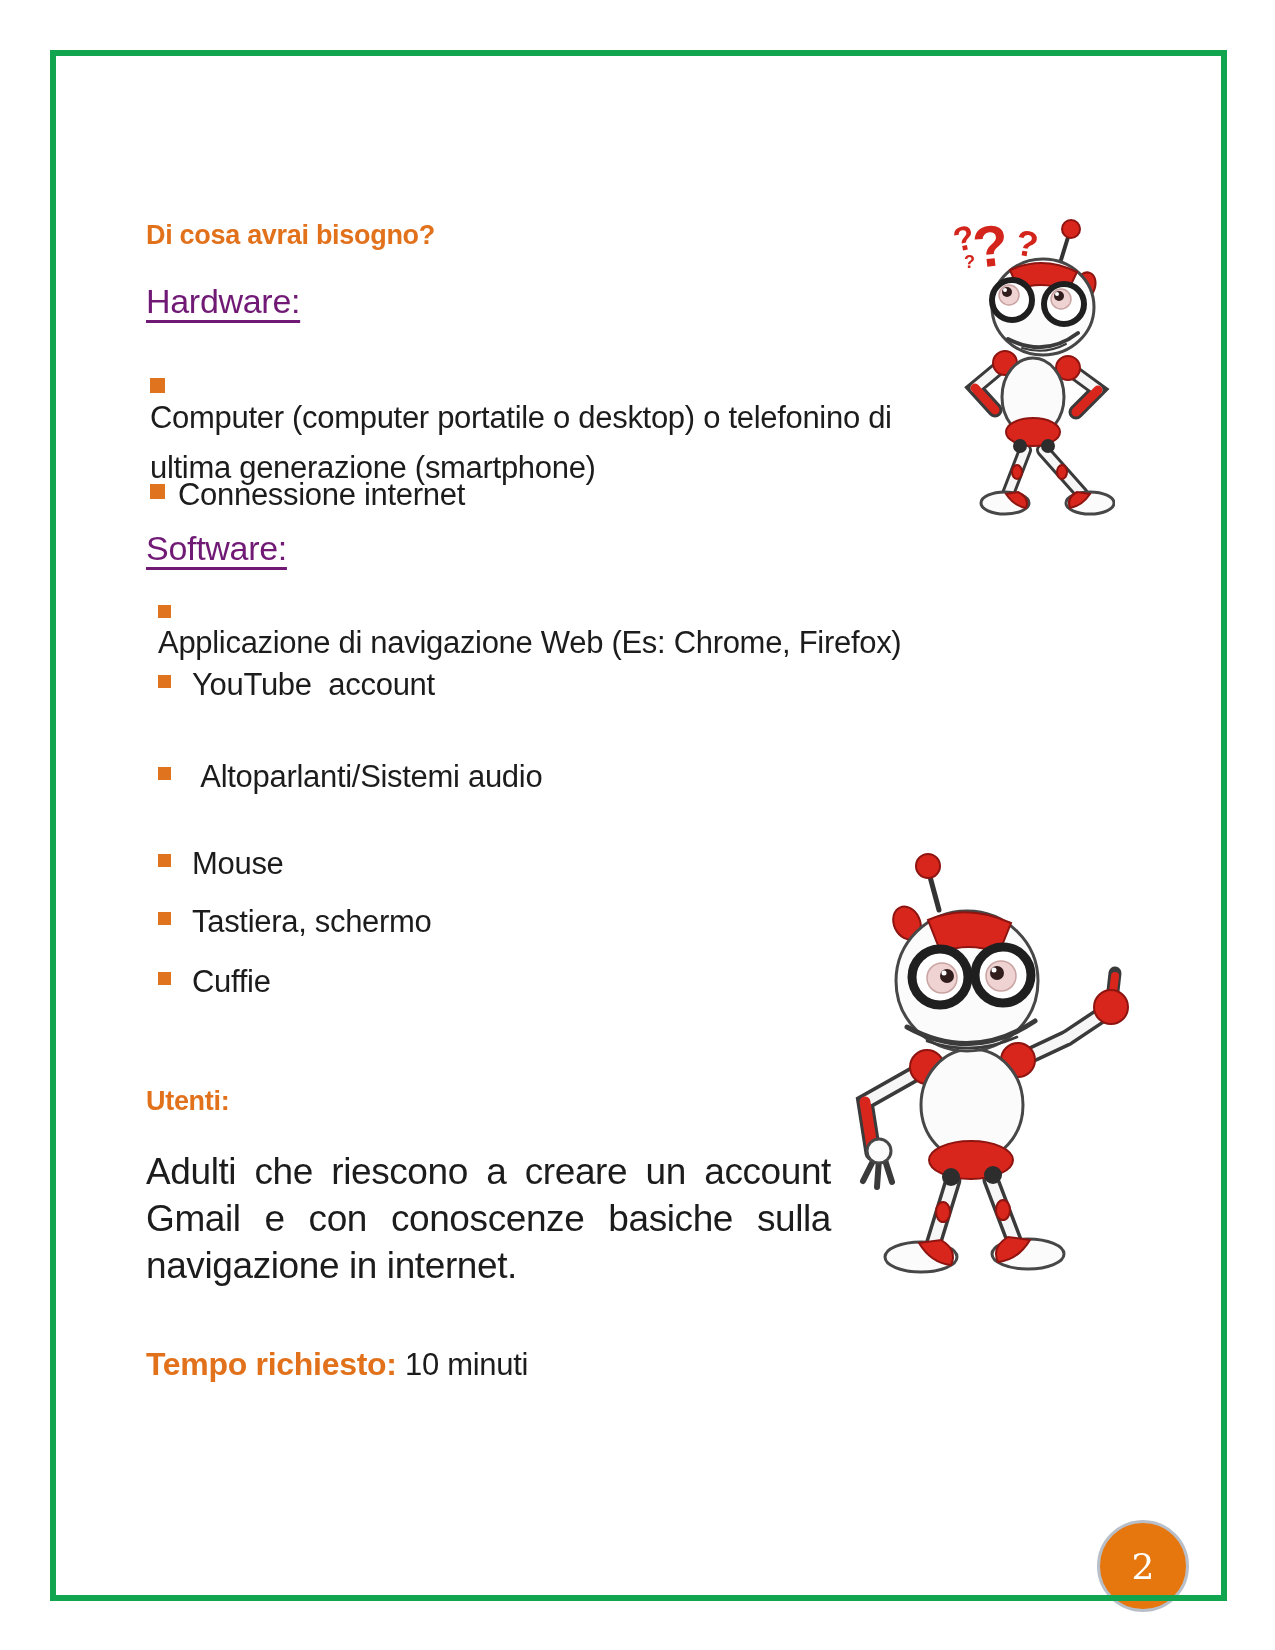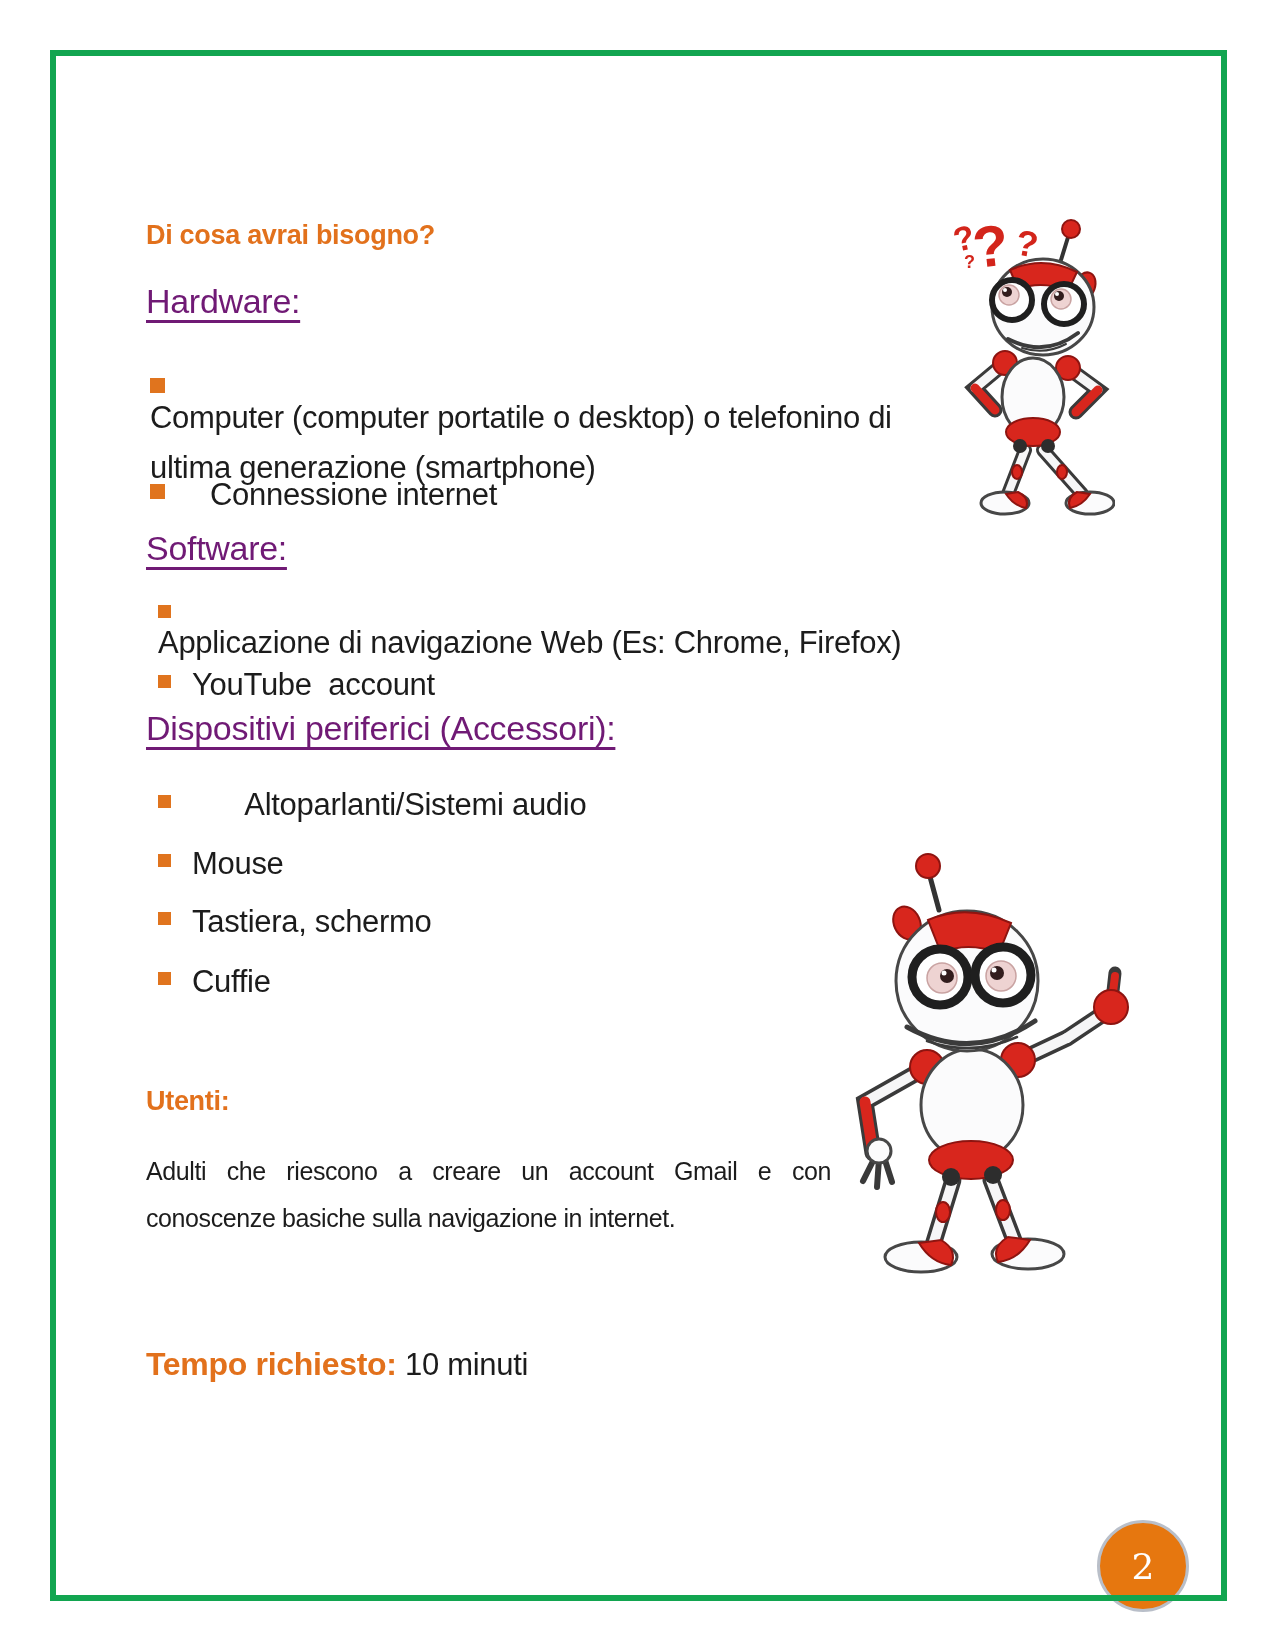--- a/index.html
+++ b/index.html
@@ -9,21 +9,21 @@
          box-sizing:border-box;border:6px solid var(--green,#12A550);z-index:6;pointer-events:none;}
   .abs{position:absolute;z-index:3;}
   .h-orange{font-size:27px;font-weight:bold;color:var(--accent,#E2711C);letter-spacing:-0.3px;}
   .h-under{font-size:34px;color:#701a75;letter-spacing:-0.3px;
            text-decoration:underline;text-decoration-thickness:3px;text-underline-offset:7px;}
   .li{display:flex;align-items:flex-start;font-size:31px;line-height:50px;letter-spacing:-0.3px;}
   .li-text{white-space:pre-wrap;}
   .sq{flex:0 0 auto;background:var(--bullet,#E0741E);}
   .sq1{width:15px;height:15px;margin-top:14px;margin-right:13px;}
   .sq2{width:13px;height:13px;margin-top:15px;margin-right:21px;}
-  .para{font-size:25px;line-height:47px;letter-spacing:-0.4px;text-align:justify;width:685px;}
+  .para{font-size:37px;line-height:47px;letter-spacing:-0.4px;text-align:justify;width:685px;}
   .tempo{font-size:31px;letter-spacing:-0.3px;}
   .tempo .lbl{font-size:32px;font-weight:bold;color:var(--accent,#E2711C);}
   .badge{position:absolute;left:1097px;top:1520px;width:92px;height:92px;border-radius:50%;
          background:var(--badge,#E6770F);border:3px solid #b9bfc9;box-sizing:border-box;z-index:2;
          display:flex;align-items:center;justify-content:center;
          font-family:"DejaVu Serif",serif;font-size:36px;color:#ffffff;}
   svg{position:absolute;z-index:1;}
   .qmark{font-family:"Liberation Sans",sans-serif;font-weight:bold;fill:var(--qred,#D3251B);}
   .white-part{fill:#fbfbfc;stroke:#474747;stroke-width:3;}
   .red-part{fill:var(--robot-red,#D8261D);stroke:#8e1410;stroke-width:2;}
@@ -145,39 +145,38 @@
   </svg>
 
   <div class="abs h-orange" style="left:146px;top:220px;">Di cosa avrai bisogno?</div>
 
   <div class="abs h-under" style="left:146px;top:282px;">Hardware:</div>
 
   <div class="abs li" style="left:150px;top:364px;width:780px;flex-direction:column;">
     <span class="sq sq1"></span>
     <span class="li-text">Computer (computer portatile o desktop) o telefonino di ultima generazione (smartphone)</span>
   </div>
-  <div class="abs li" style="left:150px;top:470px;gap:32px;">
+  <div class="abs li" style="left:150px;top:470px;">
     <span class="sq sq1"></span>
     <span class="li-text">Connessione internet</span>
   </div>
 
   <div class="abs h-under" style="left:146px;top:529px;">Software:</div>
 
   <div class="abs li" style="left:158px;top:590px;flex-direction:column;">
     <span class="sq sq2"></span>
     <span class="li-text">Applicazione di navigazione Web (Es: Chrome, Firefox)</span>
   </div>
   <div class="abs li" style="left:158px;top:660px;">
     <span class="sq sq2"></span>
     <span class="li-text">YouTube  account</span>
   </div>
 
-  <div class="abs h-under" style="left:146px;top:709px;">Dispositivi periferici (Accessori):</div>
-
-  <div class="abs li" style="left:158px;top:780px;gap:44px;">
+
+  <div class="abs li" style="left:158px;top:752px;">
     <span class="sq sq2"></span>
     <span class="li-text"> Altoparlanti/Sistemi audio</span>
   </div>
   <div class="abs li" style="left:158px;top:839px;">
     <span class="sq sq2"></span>
     <span class="li-text">Mouse</span>
   </div>
   <div class="abs li" style="left:158px;top:897px;">
     <span class="sq sq2"></span>
     <span class="li-text">Tastiera, schermo</span>

